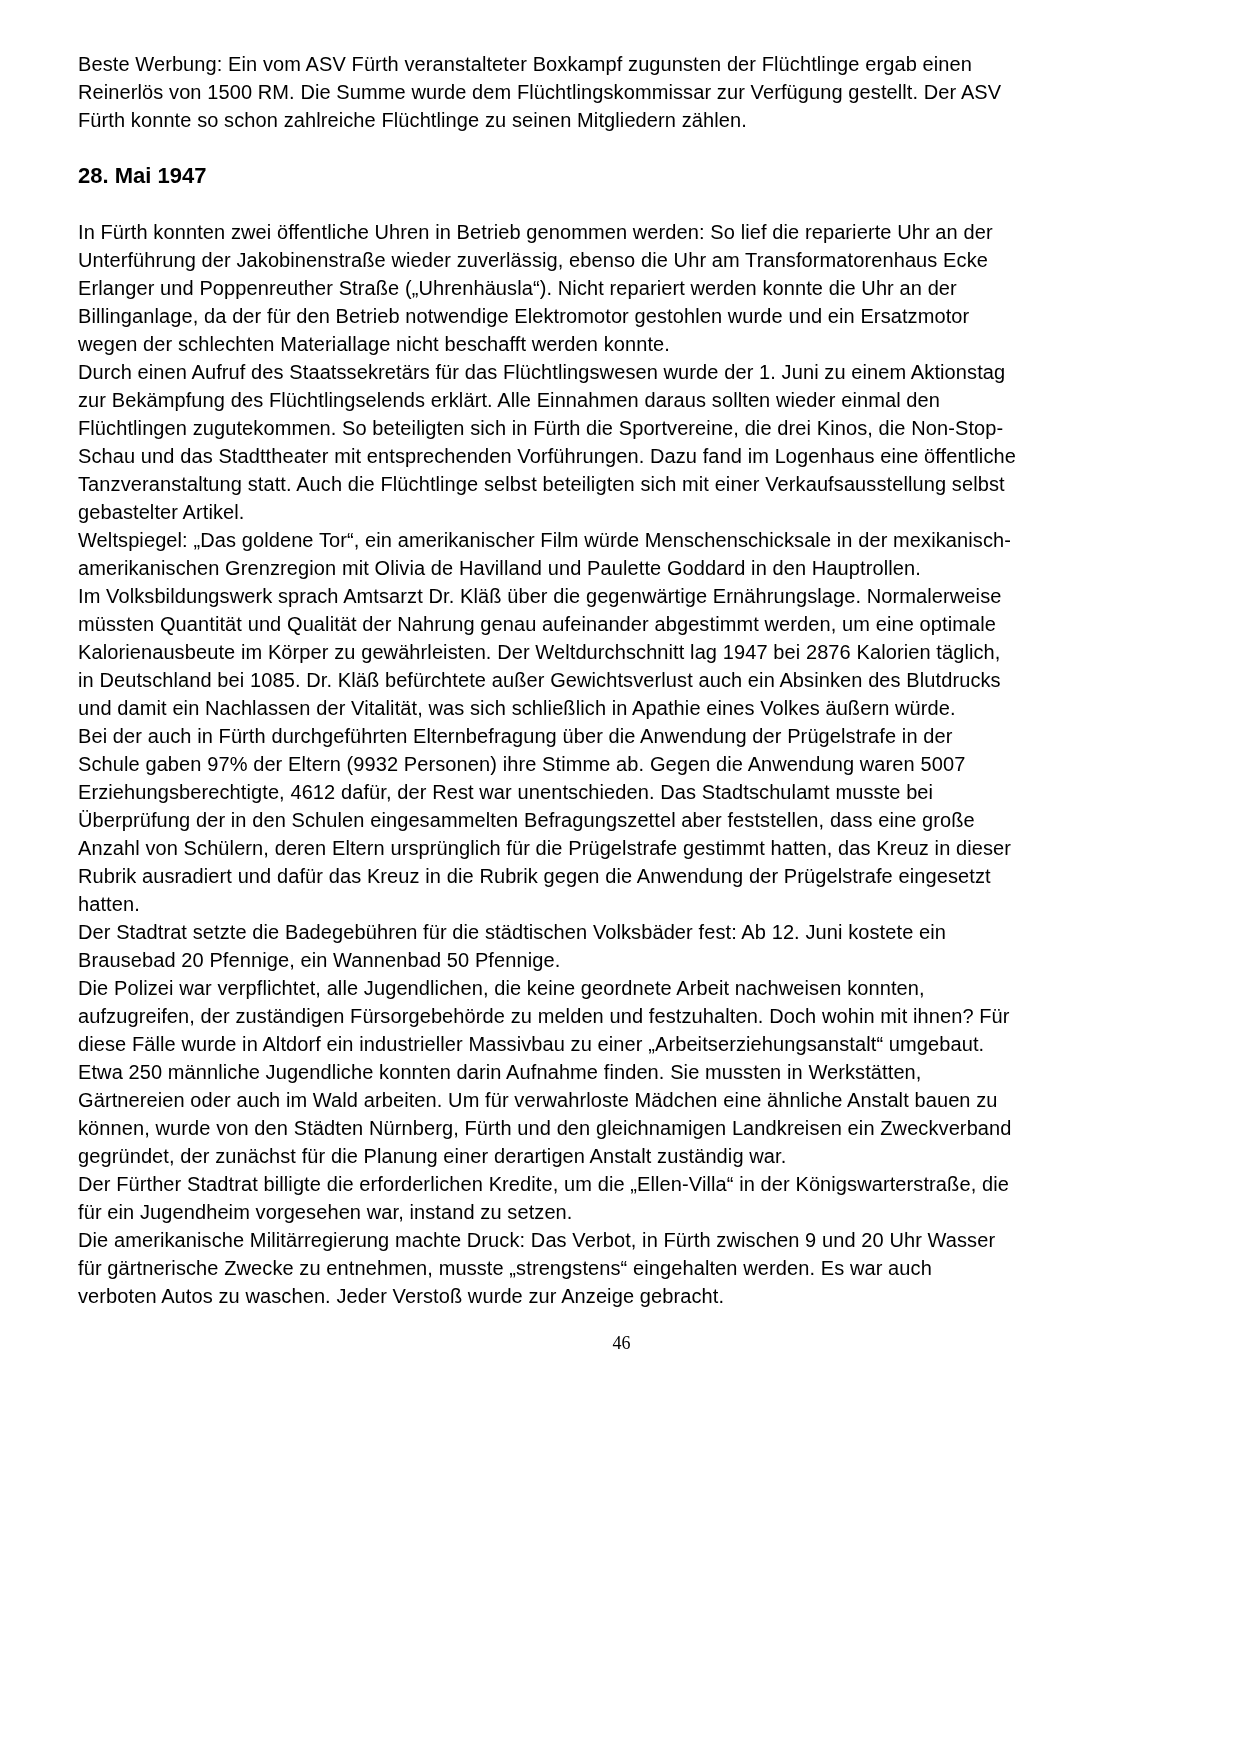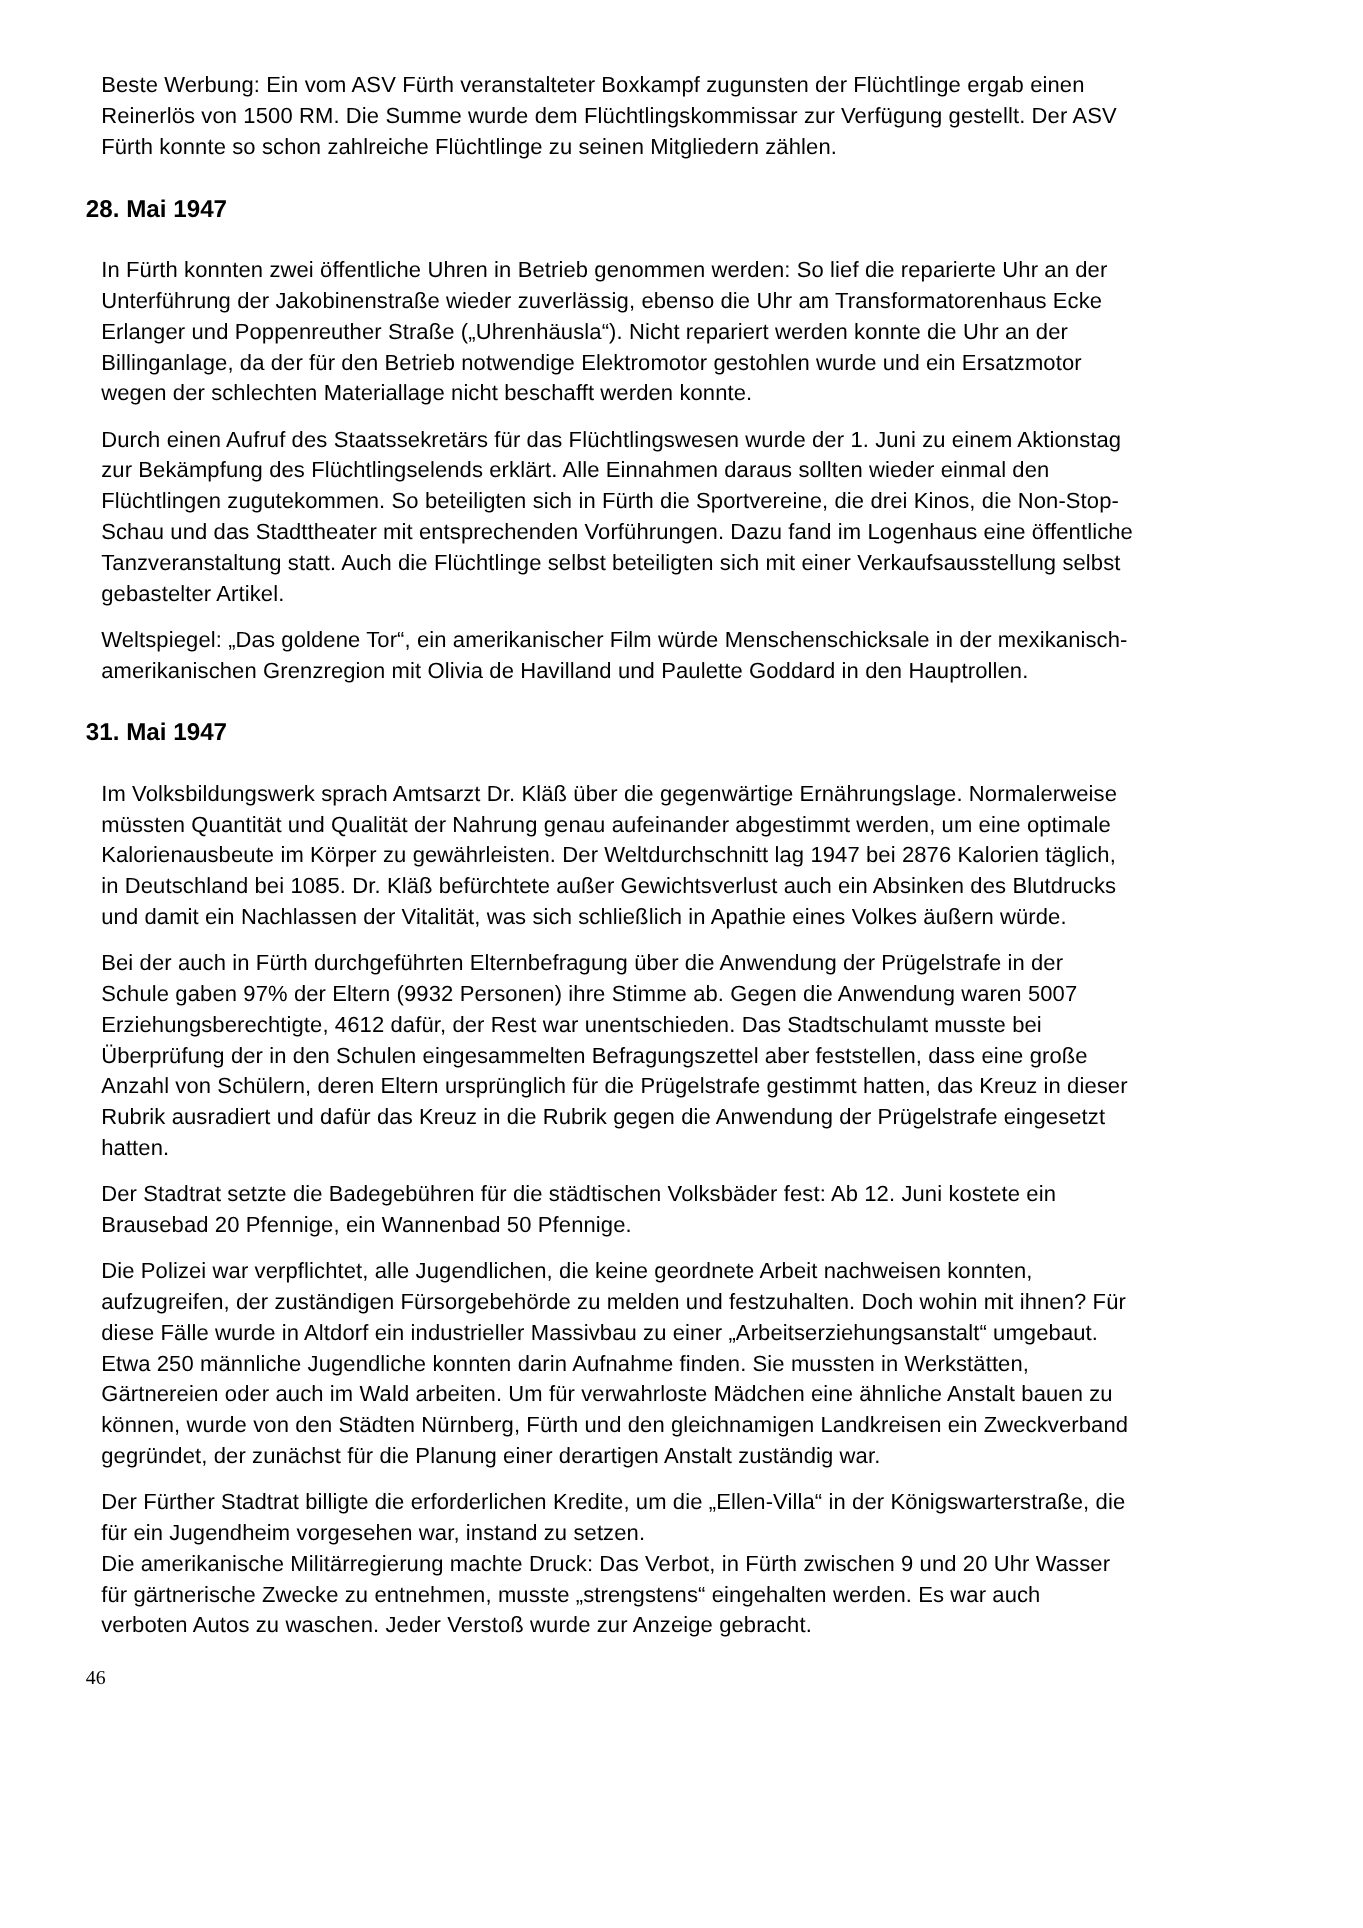--- a/index.html
+++ b/index.html
@@ -15,37 +15,37 @@
     font-family: "Liberation Sans", sans-serif;
   }
   .page {
     box-sizing: border-box;
     width: 1239px;
     min-height: 1753px;
     padding: 50px 74px 30px 78px;
     background: #ffffff;
   }
   .para {
-    margin: 14px;
+    margin: 0;
     font-size: 20px;
     line-height: 28px;
     white-space: pre-line;
     letter-spacing: 0.1px;
   }
   .heading {
     font-size: 22px;
     line-height: 28px;
     font-weight: bold;
     margin: 28px 0 28px 0;
   }
   .page-number {
     font-family: "Liberation Serif", serif;
     font-size: 18px;
     line-height: 22px;
-    text-align: left;
+    text-align: center;
     margin-top: 22px;
   }
 </style>
 </head>
 <body>
 
 <div class="page">
   <p class="para">Beste Werbung: Ein vom ASV Fürth veranstalteter Boxkampf zugunsten der Flüchtlinge ergab einen
 Reinerlös von 1500 RM. Die Summe wurde dem Flüchtlingskommissar zur Verfügung gestellt. Der ASV
 Fürth konnte so schon zahlreiche Flüchtlinge zu seinen Mitgliedern zählen.</p>
@@ -58,21 +58,20 @@
 Billinganlage, da der für den Betrieb notwendige Elektromotor gestohlen wurde und ein Ersatzmotor
 wegen der schlechten Materiallage nicht beschafft werden konnte.</p>
       <p class="para">Durch einen Aufruf des Staatssekretärs für das Flüchtlingswesen wurde der 1. Juni zu einem Aktionstag
 zur Bekämpfung des Flüchtlingselends erklärt. Alle Einnahmen daraus sollten wieder einmal den
 Flüchtlingen zugutekommen. So beteiligten sich in Fürth die Sportvereine, die drei Kinos, die Non-Stop-
 Schau und das Stadttheater mit entsprechenden Vorführungen. Dazu fand im Logenhaus eine öffentliche
 Tanzveranstaltung statt. Auch die Flüchtlinge selbst beteiligten sich mit einer Verkaufsausstellung selbst
 gebastelter Artikel.</p>
       <p class="para">Weltspiegel: „Das goldene Tor“, ein amerikanischer Film würde Menschenschicksale in der mexikanisch-
 amerikanischen Grenzregion mit Olivia de Havilland und Paulette Goddard in den Hauptrollen.</p>
-      <h2 class="heading">31. Mai 1947</h2>
       <p class="para">Im Volksbildungswerk sprach Amtsarzt Dr. Kläß über die gegenwärtige Ernährungslage. Normalerweise
 müssten Quantität und Qualität der Nahrung genau aufeinander abgestimmt werden, um eine optimale
 Kalorienausbeute im Körper zu gewährleisten. Der Weltdurchschnitt lag 1947 bei 2876 Kalorien täglich,
 in Deutschland bei 1085. Dr. Kläß befürchtete außer Gewichtsverlust auch ein Absinken des Blutdrucks
 und damit ein Nachlassen der Vitalität, was sich schließlich in Apathie eines Volkes äußern würde.</p>
       <p class="para">Bei der auch in Fürth durchgeführten Elternbefragung über die Anwendung der Prügelstrafe in der
 Schule gaben 97% der Eltern (9932 Personen) ihre Stimme ab. Gegen die Anwendung waren 5007
 Erziehungsberechtigte, 4612 dafür, der Rest war unentschieden. Das Stadtschulamt musste bei
 Überprüfung der in den Schulen eingesammelten Befragungszettel aber feststellen, dass eine große
 Anzahl von Schülern, deren Eltern ursprünglich für die Prügelstrafe gestimmt hatten, das Kreuz in dieser

